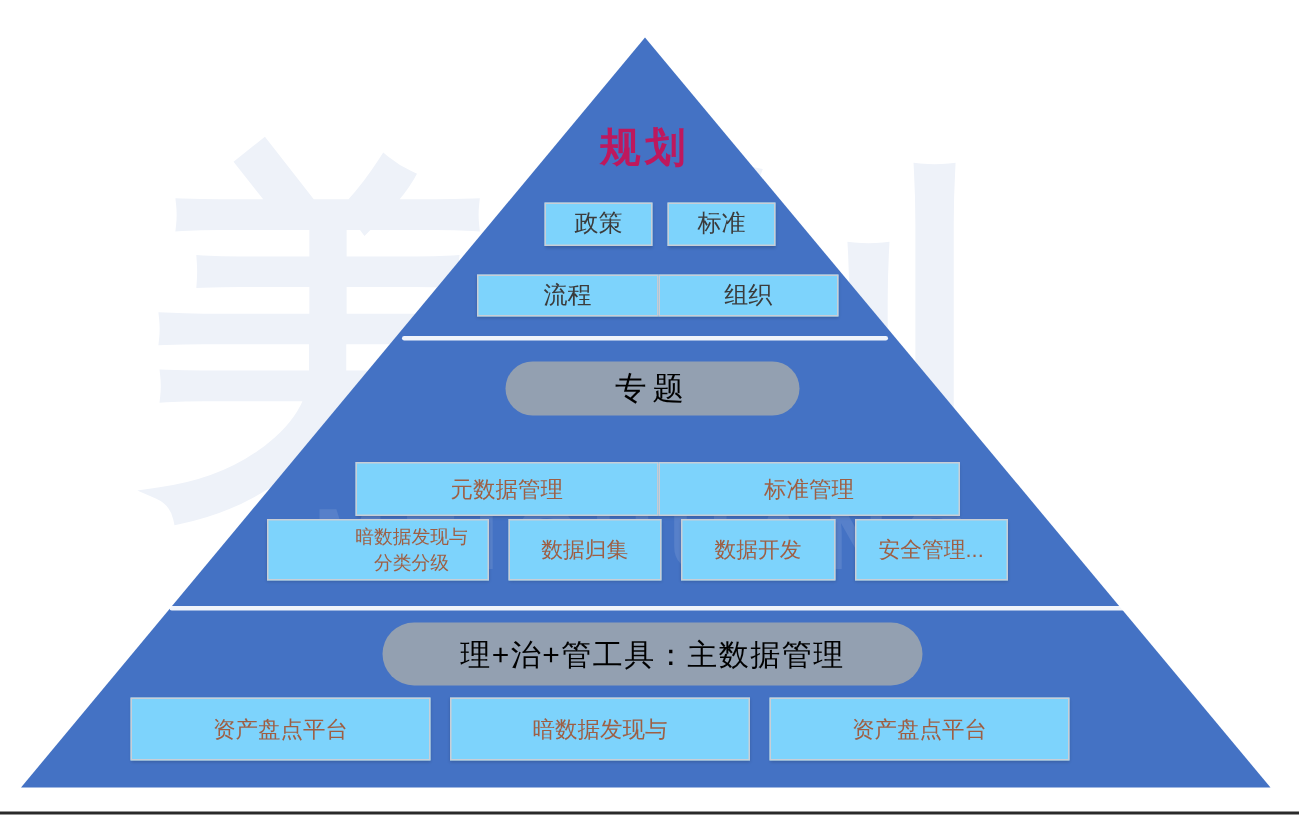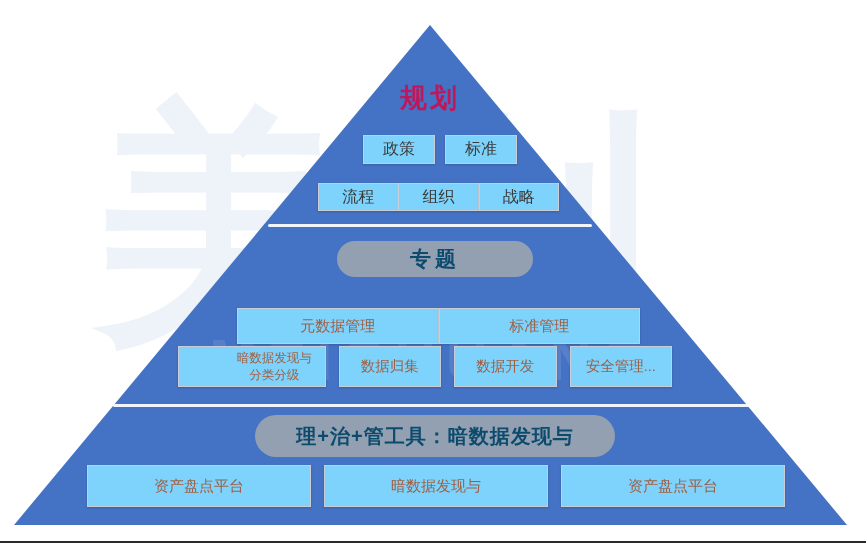--- a/index.html
+++ b/index.html
@@ -25,31 +25,31 @@
   .d2 { left:113px; top:404px; width:640px; }
 
   .tier1-title {
     position:absolute; left:330px; top:80px; width:200px; z-index:4;
     text-align:center; font-size:27px; font-weight:bold; letter-spacing:3px;
     color:#be185d;
   }
   .pill {
     position:absolute; z-index:4; background:#93a0b1;
     display:flex; align-items:center; justify-content:center;
-    color:#0c4a6e; font-weight:bold;
+    color:#000000; font-weight:normal;
   }
   .pill-topics { left:337px; top:241px; width:196px; height:36px; border-radius:18px; font-size:21px; letter-spacing:4px; }
   .pill-tools  { left:255px; top:415px; width:360px; height:42px; border-radius:21px; font-size:20px; letter-spacing:1px; }
 
   .row { position:absolute; display:flex; z-index:4; }
   .r-t1a { left:363px; top:135px; width:154px; height:29px; gap:10px; }
   .r-t1b { left:318px; top:183px; width:241px; height:28px; }
   .r-t2a { left:237px; top:308px; width:403px; height:36px; gap:0; }
   .r-t2b { left:178px; top:346px; width:494px; height:41px; gap:13px; }
-  .r-t3  { left:87px;  top:465px; width:698px; height:42px; gap:13px; }
+  .r-t3  { left:87px;  top:465px; width:626px; height:42px; gap:13px; }
 
   .box {
     flex:1; background:#7dd3fc; border:1px solid #c9ced6;
     box-shadow:0 1px 2px rgba(0,0,0,0.18);
     display:flex; align-items:center; justify-content:center;
     text-align:center; white-space:nowrap;
   }
   .t1 { color:#3b3b3b; font-size:16px; }
   .t2 { color:#9e5f44; font-size:15px; }
   .t2b { color:#9e5f44; font-size:14.5px; }
@@ -77,21 +77,20 @@
   <div class="tier1-title">规划</div>
 
   <div class="row r-t1a">
     <div class="box t1">政策</div>
     <div class="box t1">标准</div>
   </div>
 
   <div class="row r-t1b">
     <div class="box t1">流程</div>
     <div class="box t1">组织</div>
-    <div class="box t1">战略</div>
   </div>
 
   <div class="pill pill-topics">
     <span>专题</span>
   </div>
 
   <div class="row r-t2a">
     <div class="box t2">元数据管理</div>
     <div class="box t2">标准管理</div>
   </div>
@@ -100,21 +99,21 @@
     <div class="box t2 multi">
       <span>暗数据发现与</span>
       <span>分类分级</span>
     </div>
     <div class="box t2b">数据归集</div>
     <div class="box t2b">数据开发</div>
     <div class="box t2b">安全管理...</div>
   </div>
 
   <div class="pill pill-tools">
-    <span>理+治+管工具：暗数据发现与</span>
+    <span>理+治+管工具：主数据管理</span>
   </div>
 
   <div class="row r-t3">
     <div class="box t3">资产盘点平台</div>
     <div class="box t3">暗数据发现与</div>
     <div class="box t3">资产盘点平台</div>
   </div>
 
   <div class="bottom-rule"></div>
 </div>

